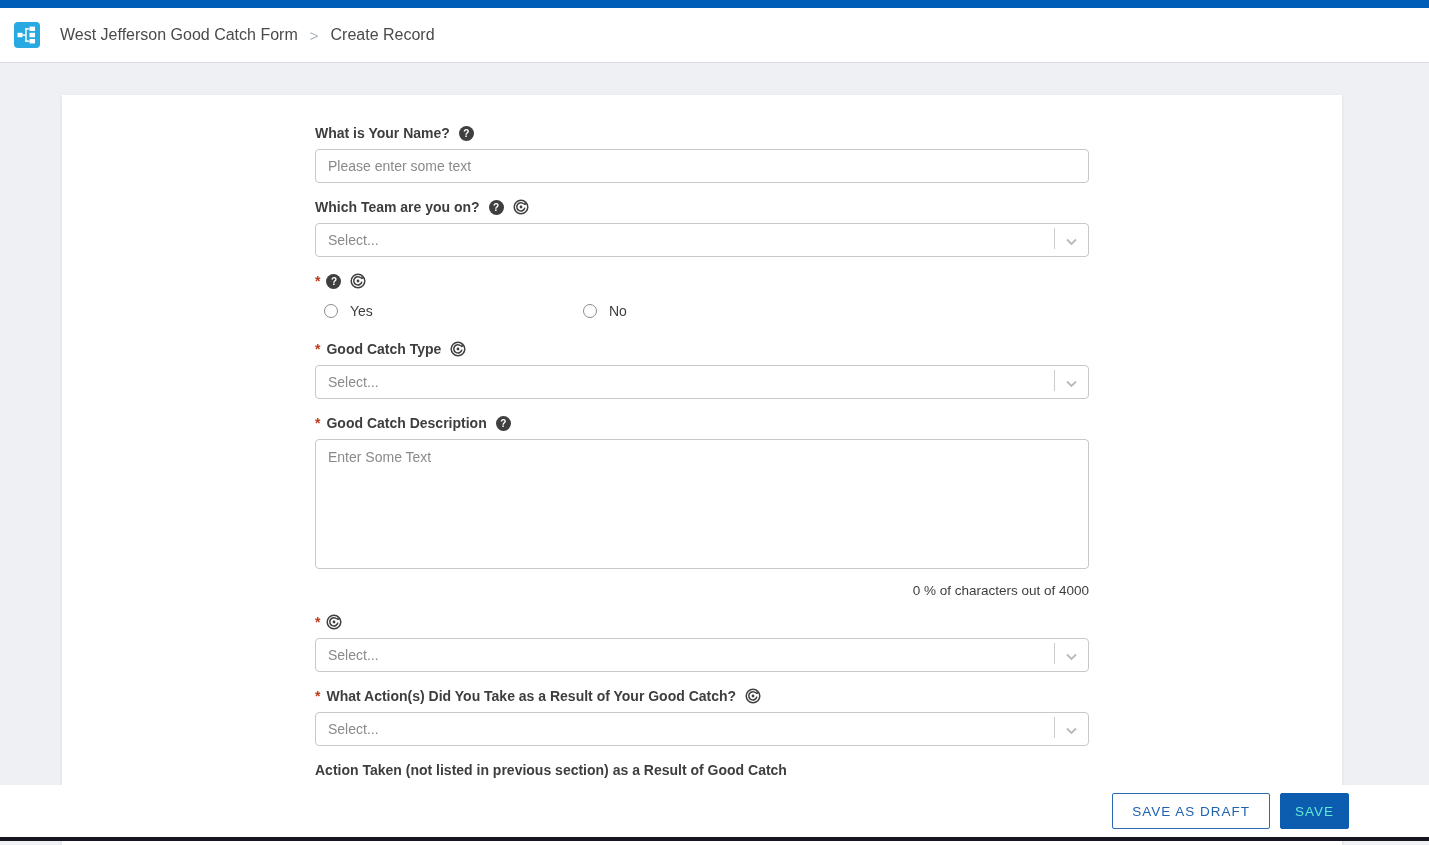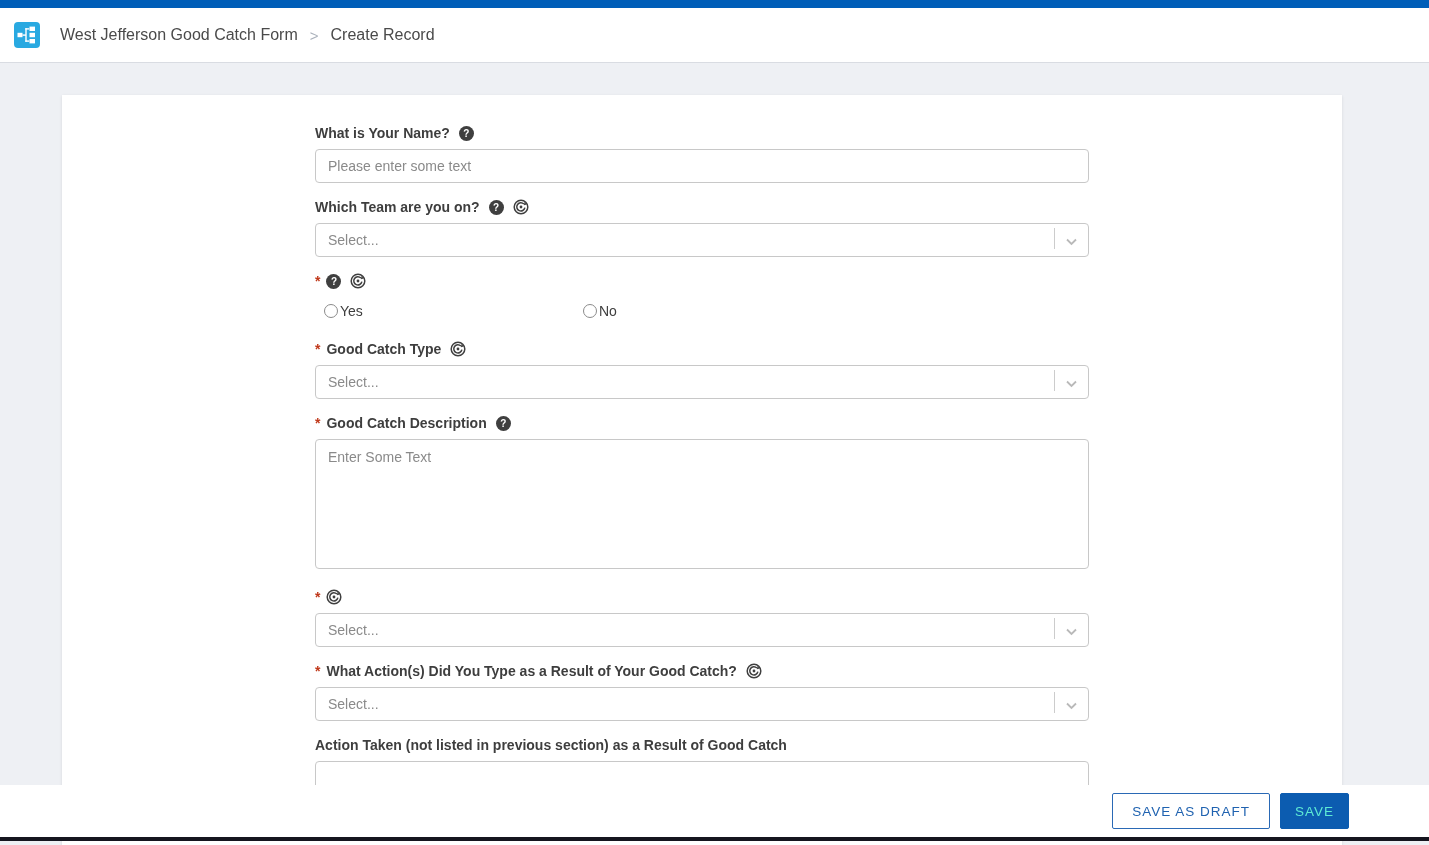--- a/index.html
+++ b/index.html
@@ -52,21 +52,21 @@
     position:relative; width:100%; height:34px; border:1px solid #c8c8c8;
     border-radius:4px; background:#fff; cursor:pointer;
     display:flex; align-items:center; padding:16px 12px;
   }
   .select-placeholder { font-size:14px; color:#8a8a8a; }
   .select-divider {
     position:absolute; right:33px; top:4px; height:21px; width:1px; background:#cccccc;
   }
   .select-caret { position:absolute; right:9px; top:10px; width:15px; height:15px; }
   .radio-row { display:flex; padding-left:9px; margin-top:14px; margin-bottom:22px; }
-  .radio-option { display:flex; align-items:center; gap:2px; width:259px; cursor:pointer;text-align:center; }
+  .radio-option { display:flex; align-items:center; gap:12px; width:259px; cursor:pointer;text-align:center; }
   .radio-circle {
     width:14px; height:14px; border:1px solid #8b8b8b; border-radius:50%;
     background:#fff; display:inline-block; flex:0 0 auto;
   }
   .radio-label { font-size:14px; color:#3e3e3e; }
   
   .footer {
     position:absolute; left:0; bottom:4px; width:100%; height:56px; background:#ffffff;
     border-bottom:4px solid #15151f;
     display:flex; align-items:center; justify-content:flex-end;
@@ -181,45 +181,46 @@
       </div>
     </div>
 
     <div class="field">
       <div class="label-row">
         <span class="req">*</span>
         <span class="field-label">Good Catch Description</span>
         <span class="help-icon">?</span>
       </div>
       <textarea class="textarea" placeholder="Enter Some Text" style=""></textarea>
-    </div>
-
-    <div class="field">
-      <div class="label-row">
-        <span class="req">*</span>
-        <svg class="refresh-icon" viewBox="0 0 16 16">
-          <circle cx="8" cy="8" r="6.8" fill="none" stroke="#3f3f3f" stroke-width="1.5"></circle>
-          <path d="M10.9 5.1 A4.1 4.1 0 1 0 11.9 8.7" fill="none" stroke="#3f3f3f" stroke-width="1.5"></path>
-          <path d="M11.6 2.8 L10.9 6.2 L13.8 5.4 Z" fill="#3f3f3f"></path>
-          <circle cx="8" cy="8" r="1.4" fill="#3f3f3f"></circle>
-        </svg>
-      </div>
-      <div class="select">
-        <span class="select-placeholder">Select...</span>
-        <span class="select-divider"></span>
-        <svg class="select-caret" viewBox="0 0 15 15">
-          <path d="M3 5.5 L7.5 10 L12 5.5" fill="none" stroke="#b9b9b9" stroke-width="1.8"></path>
-        </svg>
-      </div>
-    </div>
-
-    <div class="field">
-      <div class="label-row">
-        <span class="req">*</span>
-        <span class="field-label">What Action(s) Did You Type as a Result of Your Good Catch?</span>
+      <div class="char-counter">0 % of characters out of 4000</div>
+    </div>
+
+    <div class="field">
+      <div class="label-row">
+        <span class="req">*</span>
+        <svg class="refresh-icon" viewBox="0 0 16 16">
+          <circle cx="8" cy="8" r="6.8" fill="none" stroke="#3f3f3f" stroke-width="1.5"></circle>
+          <path d="M10.9 5.1 A4.1 4.1 0 1 0 11.9 8.7" fill="none" stroke="#3f3f3f" stroke-width="1.5"></path>
+          <path d="M11.6 2.8 L10.9 6.2 L13.8 5.4 Z" fill="#3f3f3f"></path>
+          <circle cx="8" cy="8" r="1.4" fill="#3f3f3f"></circle>
+        </svg>
+      </div>
+      <div class="select">
+        <span class="select-placeholder">Select...</span>
+        <span class="select-divider"></span>
+        <svg class="select-caret" viewBox="0 0 15 15">
+          <path d="M3 5.5 L7.5 10 L12 5.5" fill="none" stroke="#b9b9b9" stroke-width="1.8"></path>
+        </svg>
+      </div>
+    </div>
+
+    <div class="field">
+      <div class="label-row">
+        <span class="req">*</span>
+        <span class="field-label">What Action(s) Did You Take as a Result of Your Good Catch?</span>
         <svg class="refresh-icon" viewBox="0 0 16 16">
           <circle cx="8" cy="8" r="6.8" fill="none" stroke="#3f3f3f" stroke-width="1.5"></circle>
           <path d="M10.9 5.1 A4.1 4.1 0 1 0 11.9 8.7" fill="none" stroke="#3f3f3f" stroke-width="1.5"></path>
           <path d="M11.6 2.8 L10.9 6.2 L13.8 5.4 Z" fill="#3f3f3f"></path>
           <circle cx="8" cy="8" r="1.4" fill="#3f3f3f"></circle>
         </svg>
       </div>
       <div class="select">
         <span class="select-placeholder">Select...</span>
         <span class="select-divider"></span>

